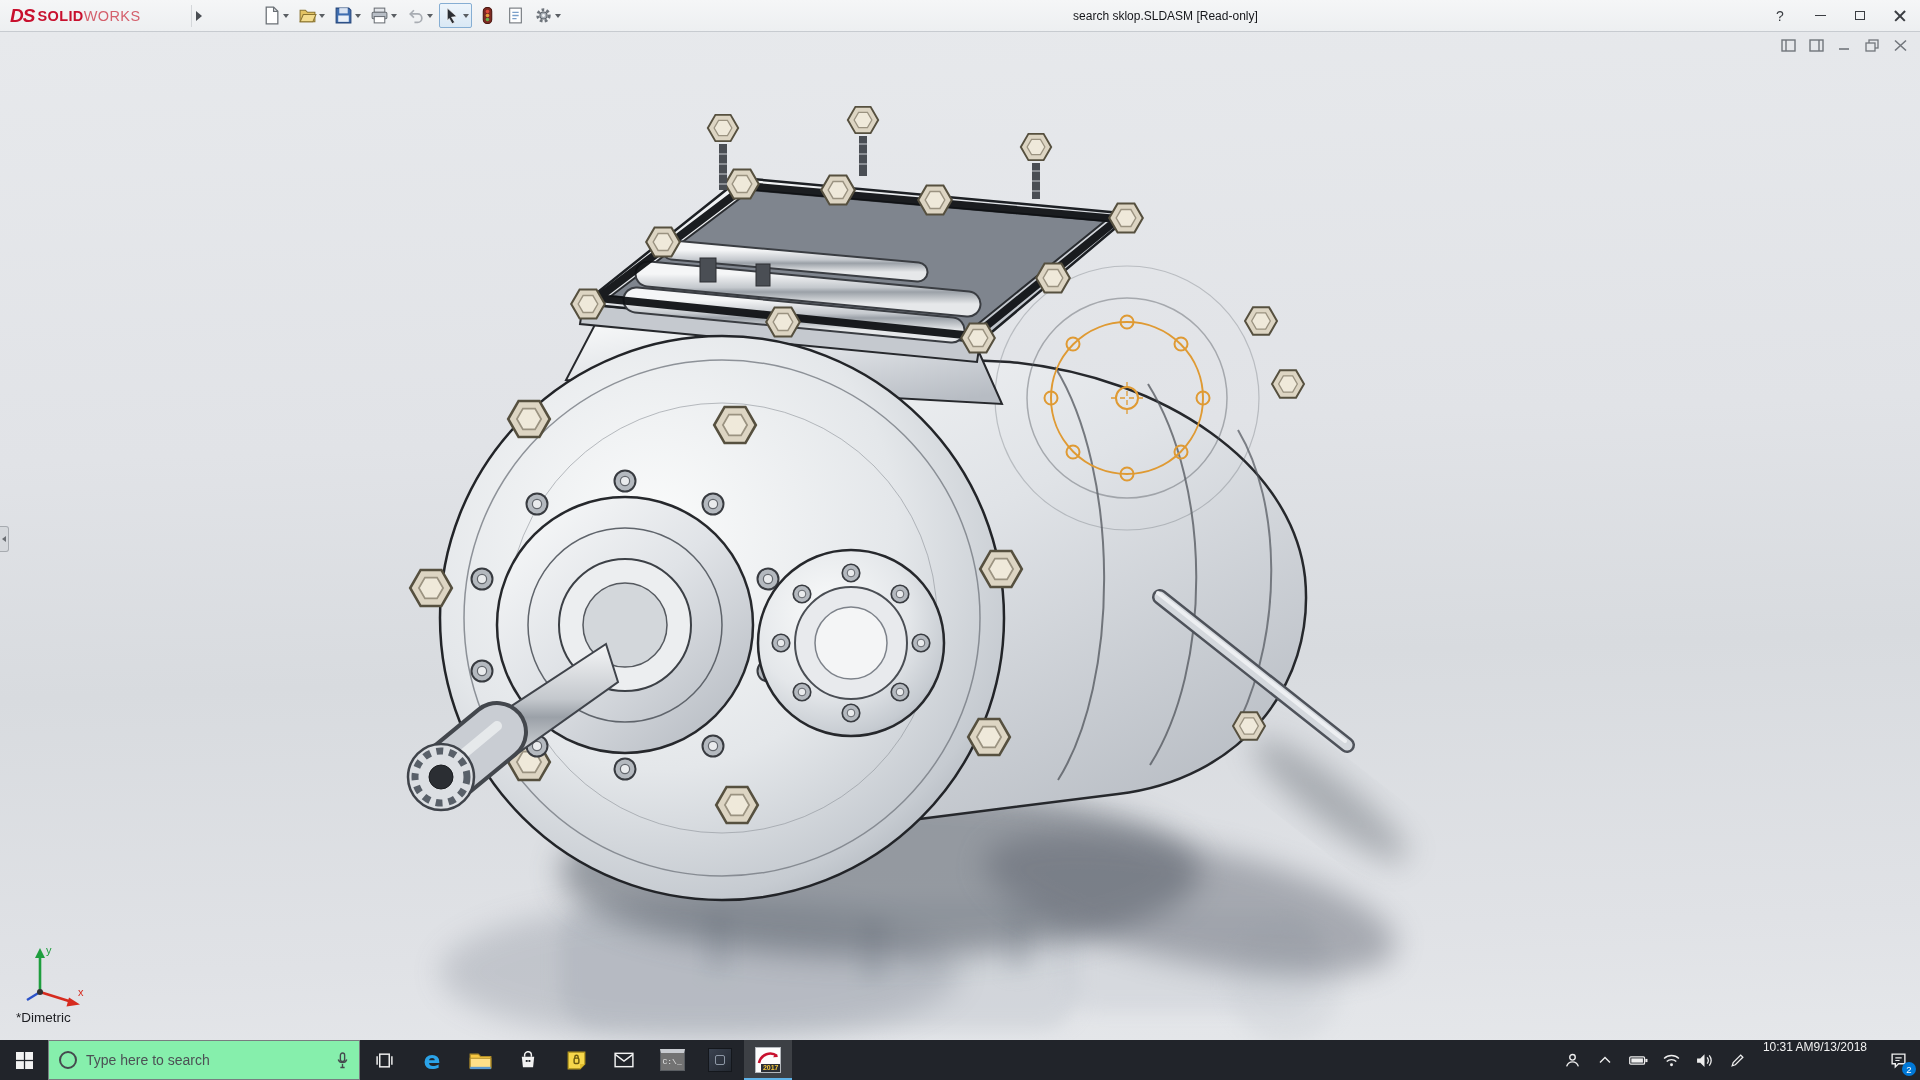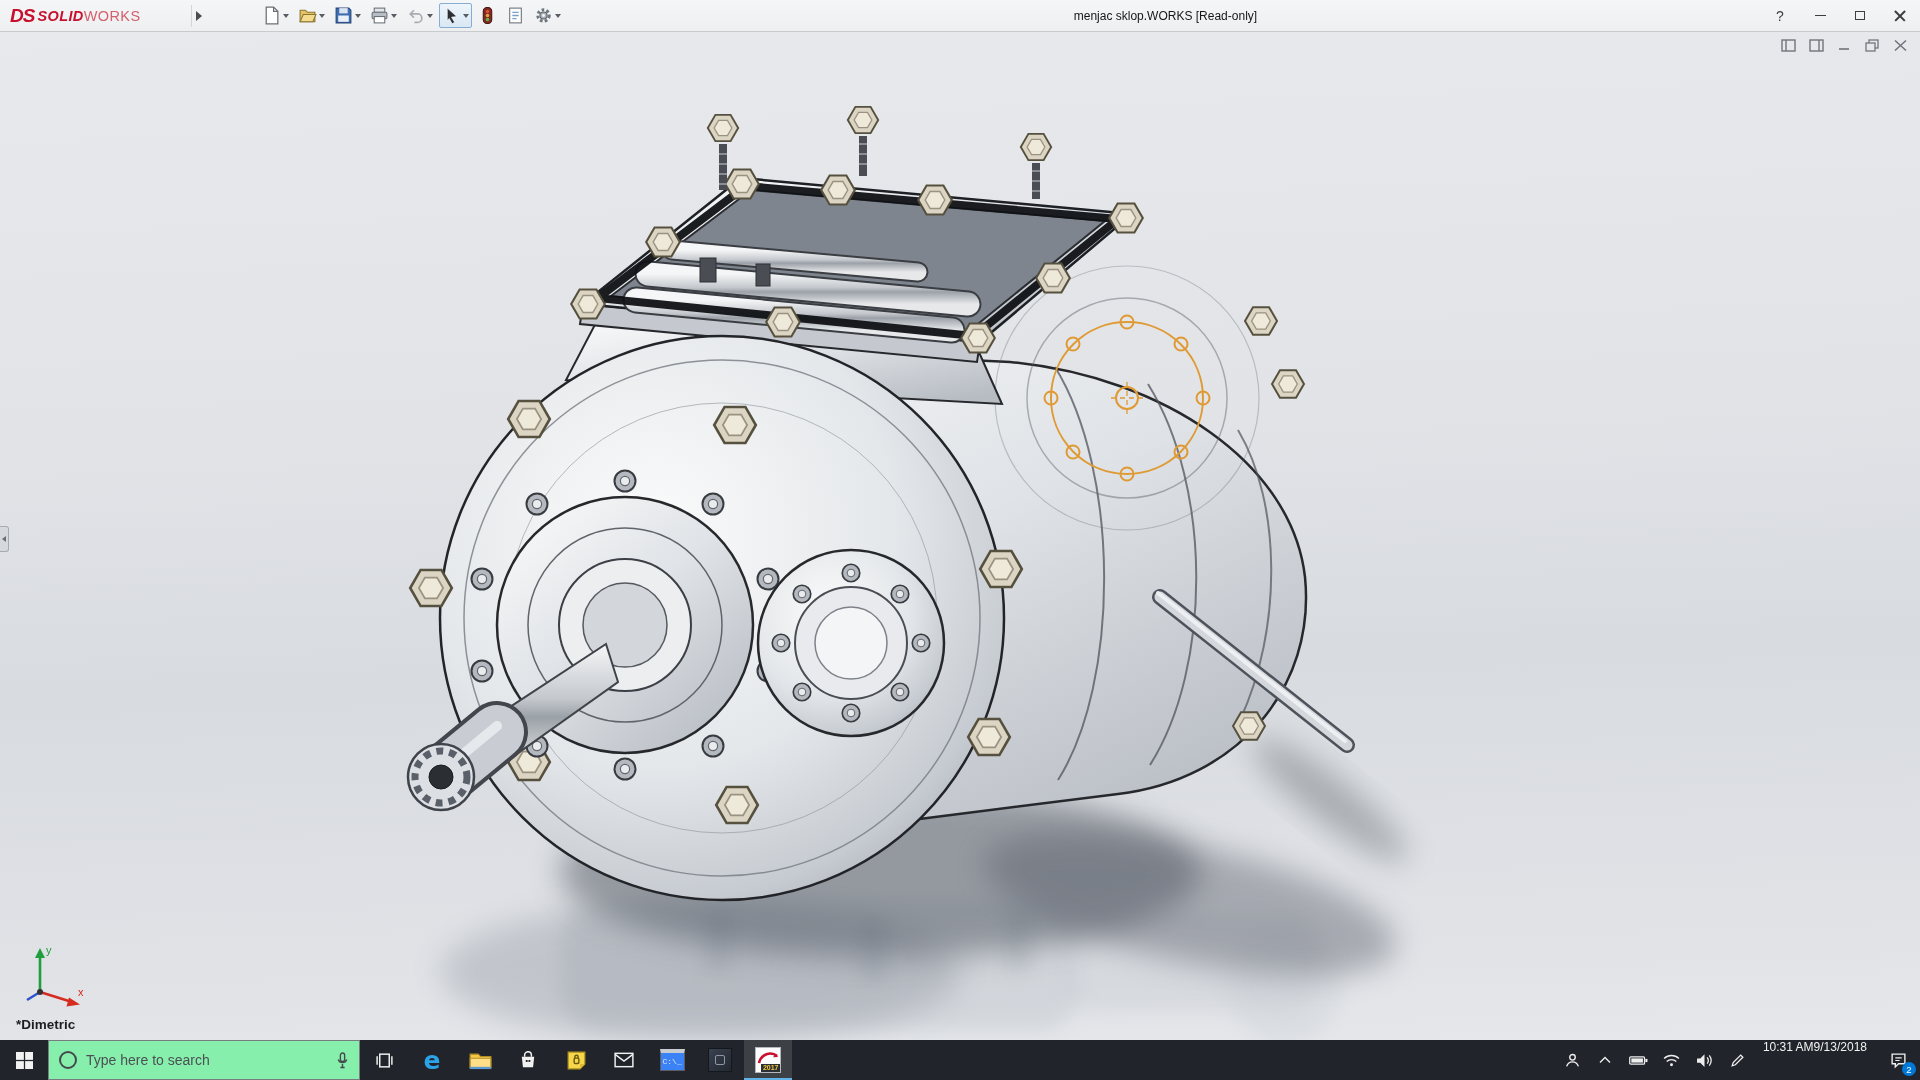--- a/index.html
+++ b/index.html
@@ -4,21 +4,21 @@
 <style>
   * { margin:0; padding:0; box-sizing:border-box; }
   html,body { width:1920px; height:1080px; overflow:hidden; font-family:"Liberation Sans",sans-serif; background:#000; }
   .app { width:1920px; height:1080px; display:flex; flex-direction:column; }
 
   
   .titlebar { height:32px; background:linear-gradient(#f5f6f7,#edeff1); border-bottom:1px solid #c7cbd0; display:flex; align-items:center; position:relative; flex:0 0 32px;gap:44px; }
   .logo { display:flex; align-items:center; padding:0 6px 0 10px; gap:3px; }
   .logo-ds { color:#c8102e; font-weight:bold; font-style:italic; font-size:19px; letter-spacing:-1px; }
   .logo-name { font-size:14.5px; letter-spacing:.4px; color:#c8102e; }
-  .logo-name b { font-weight:bold;font-style:italic; }
+  .logo-name b { font-weight:bold; }
   .logo-name span { font-weight:normal; color:#d4606c;margin-top:20px; }
   .flyout { width:16px; height:22px; display:flex; align-items:center; justify-content:center; border-left:1px solid #d4d7da; margin-right:8px; }
   .flyout i { width:0; height:0; border-top:5px solid transparent; border-bottom:5px solid transparent; border-left:6px solid #4a4e53; }
   .qat { display:flex; align-items:center; gap:3px; }
   .tool { display:flex; align-items:center; padding:2px 2px; border:1px solid transparent; border-radius:2px; }
   .tool svg { width:19px; height:19px; display:block; }
   .tool.active { border:1px solid #86aed3; background:linear-gradient(#eef5fb,#d9e8f5); }
   .caret { width:0; height:0; border-left:3.5px solid transparent; border-right:3.5px solid transparent; border-top:4.5px solid #5a5e63; margin-left:2px; }
   .title-text { position:absolute; left:60.7%; transform:translateX(-50%); font-size:12px; color:#15161a; white-space:nowrap; }
   .win-controls { margin-left:auto; display:flex; align-items:stretch; height:100%; }
@@ -32,33 +32,33 @@
 
   
   .viewport { flex:1 1 auto; position:relative; overflow:hidden;
     background:linear-gradient(178deg,#e7e9ec 0%,#e1e3e7 40%,#d8dbdf 62%,#e0e2e6 88%,#e5e7ea 100%); }
   .model-svg { position:absolute; inset:0; }
   .doc-controls { position:absolute; top:7px; right:12px; display:flex; gap:13px; opacity:.85; }
   .doc-controls svg { width:15px; height:13px; display:block; }
   .left-tab { position:absolute; left:0; top:494px; width:9px; height:26px; background:#d5d8dc; border:1px solid #a7abb0; border-left:none; border-radius:0 3px 3px 0; display:flex; align-items:center; justify-content:center; }
   .left-tab i { width:0; height:0; border-top:3.5px solid transparent; border-bottom:3.5px solid transparent; border-right:4px solid #6a6e73; }
   .triad-svg { position:absolute; left:18px; bottom:28px; width:72px; height:72px; }
-  .view-label { position:absolute; left:16px; bottom:8px; font-size:13.5px; color:#1d1e22;font-weight:bold; }
+  .view-label { position:absolute; left:16px; bottom:15px; font-size:13.5px; color:#1d1e22; }
 
   
   .taskbar { height:40px; flex:0 0 40px; background:#21242a; display:flex; align-items:stretch; color:#eee; }
   .tb-btn { width:48px; display:flex; align-items:center; justify-content:center; position:relative; }
   .tb-btn.start { width:48px; }
   .tb-btn.running { background:rgba(255,255,255,.13); box-shadow:inset 0 -2px 0 #5fb3e8; }
   .search-box { width:312px; background:#86efac; border:1px solid #787c80; display:flex; align-items:center; gap:9px; padding:0 10px; }
   .cortana { width:18px; height:18px; border:2px solid #45494e; border-radius:50%; flex:0 0 auto; }
   .search-input { flex:1; border:none; outline:none; background:transparent; font-size:14px; color:#2e3236; font-family:"Liberation Sans",sans-serif; }
   .search-input::placeholder { color:#4c5055; opacity:1; }
   .edge-e { color:#2ba3e8; font-size:25px; font-weight:bold; line-height:1; font-family:"DejaVu Sans",sans-serif; }
-  .console-ico { width:25px; height:22px; background:#3b82f6; border:1px solid #5a5e63; border-top:4px solid #c9ccd1; color:#e8e8e8; font-family:"Liberation Mono",monospace; font-size:8px; display:flex; align-items:center; padding-left:2px; }
+  .console-ico { width:25px; height:22px; background:#737373; border:1px solid #5a5e63; border-top:4px solid #c9ccd1; color:#e8e8e8; font-family:"Liberation Mono",monospace; font-size:8px; display:flex; align-items:center; padding-left:2px; }
   .darkapp-ico { width:24px; height:24px; background:linear-gradient(135deg,#3a4250,#232830); border:1px solid #14171c; display:flex; align-items:center; justify-content:center; }
   .darkapp-ico i { width:10px; height:10px; border:1.5px solid #8d97a5; border-radius:2px; display:block; }
   .sw-ico { width:26px; height:26px; background:#fdfdfd; border:1px solid #b4b8bd; position:relative; }
   .sw-ico svg { width:24px; height:18px; display:block; margin:1px auto 0; }
   .sw-year { position:absolute; right:0; bottom:0; background:#2b2f36; color:#f3c73a; font-size:7px; line-height:1.2; padding:0 1.5px; font-weight:bold; }
   .tray { margin-left:auto; display:flex; align-items:stretch; }
   .tray-btn { width:33px; display:flex; align-items:center; justify-content:center; }
   .clock { display:flex; flex-direction:row; justify-content:center; text-align:center; font-size:12px; line-height:1.25; color:#f2f2f2; padding:0 9px; }
   .action-btn { width:44px; display:flex; align-items:center; justify-content:center; position:relative; }
   .badge { position:absolute; right:4px; bottom:4px; min-width:14px; height:14px; border-radius:7px; background:#0078d7; color:#fff; font-size:9.5px; display:flex; align-items:center; justify-content:center; padding:0 3px; }
@@ -138,21 +138,21 @@
       <div class="tool">
         <svg viewBox="0 0 18 18">
             <circle cx="9" cy="9" r="5.4" fill="none" stroke="#6e747b" stroke-width="2.8" stroke-dasharray="2.5 2.1"></circle>
             <circle cx="9" cy="9" r="3.4" fill="#aab1b8" stroke="#5d636a"></circle>
             <circle cx="9" cy="9" r="1.4" fill="#f2f3f5"></circle>
           </svg>
         <span class="caret"></span>
       </div>
     </div>
 
-    <div class="title-text">menjac sklop.WORKS [Read-only]</div>
+    <div class="title-text">search sklop.SLDASM [Read-only]</div>
 
     <div class="win-controls">
       <div class="win-btn">?</div>
       <div class="win-btn">
           <span class="g-min"></span>
         </div>
       <div class="win-btn">
           <span class="g-max"></span>
         </div>
       <div class="win-btn">

